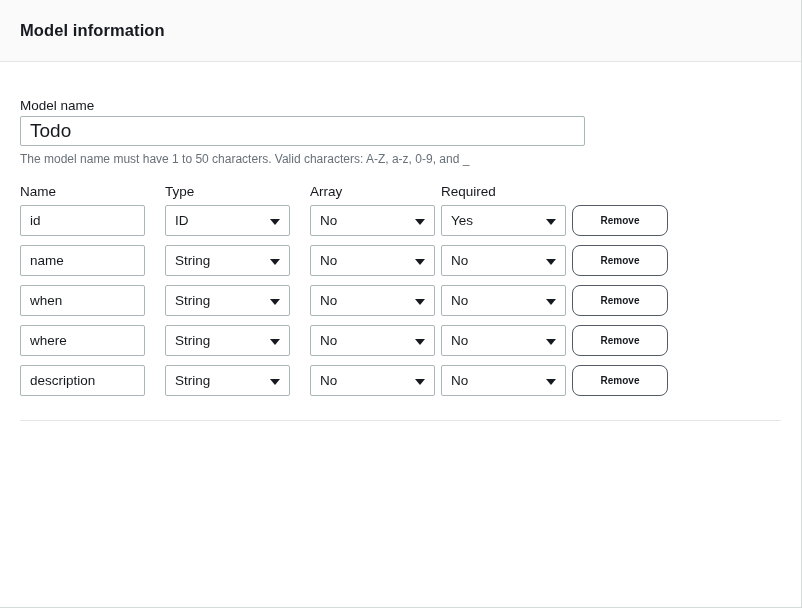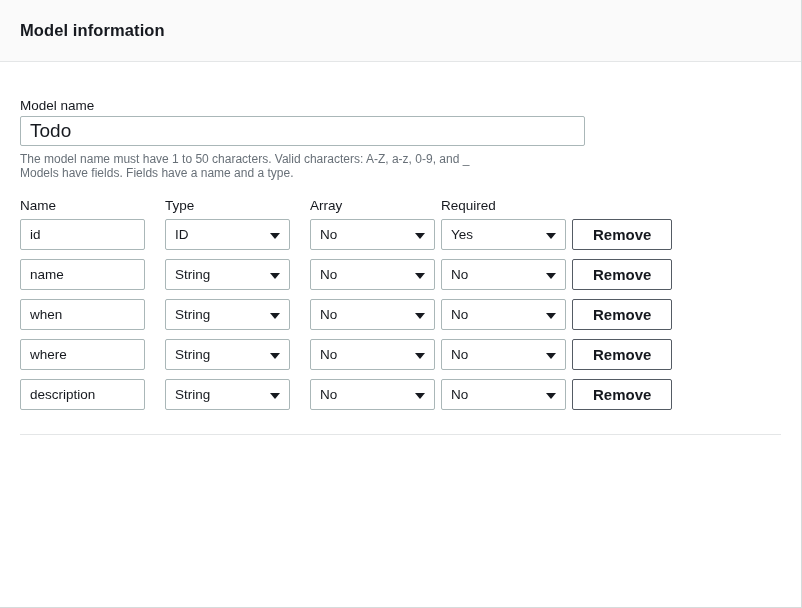--- a/index.html
+++ b/index.html
@@ -136,24 +136,24 @@
     margin-top: -2px;
     border-left: 5px solid transparent;
     border-right: 5px solid transparent;
     border-top: 6px solid #16191f;
   }
 
   .btn {
     height: 31px;
     min-width: 96px;
     border: 1px solid #545b64;
-    border-radius: 2px;
-    background: #ffffff;
-    color: #16191f;
-    font-size: 15px;
+    border-radius: 8px;
+    background: #ffffff;
+    color: #16191f;
+    font-size: 10px;
     font-weight: bold;
     font-family: "Liberation Sans", sans-serif;
     cursor: pointer;
     padding: 0 20px;
   }
   .btn-add {
     margin-top: 14px;
     height: 33px;
     min-width: 134px;
   }
@@ -172,21 +172,20 @@
   </div>
 
   <div class="panel-body">
 
     <div>
       <div class="field-label">Model name</div>
       <input class="text-input" type="text" value="Todo" style="">
       <div class="field-help">The model name must have 1 to 50 characters. Valid characters: A-Z, a-z, 0-9, and _</div>
     </div>
 
-    <div class="field-desc">Models have fields. Fields have a name and a type.</div>
 
     <div class="grid-head">
       <div class="col-name">Name</div>
       <div class="col-type">Type</div>
       <div class="col-array">Array</div>
       <div class="col-req">Required</div>
       <div class="col-remove"></div>
     </div>
 
     

